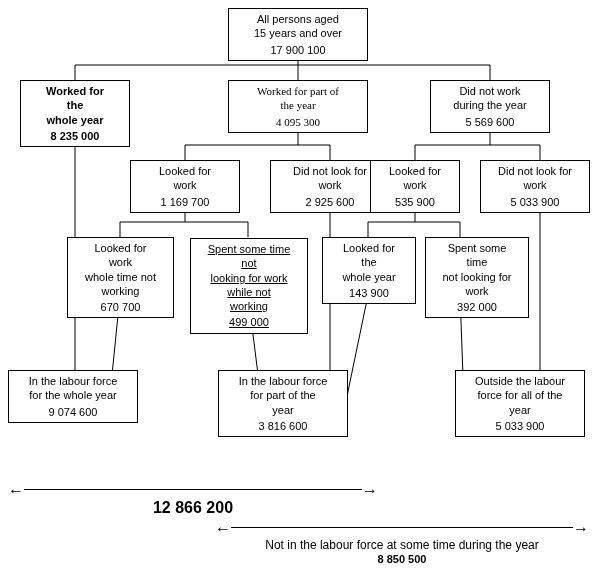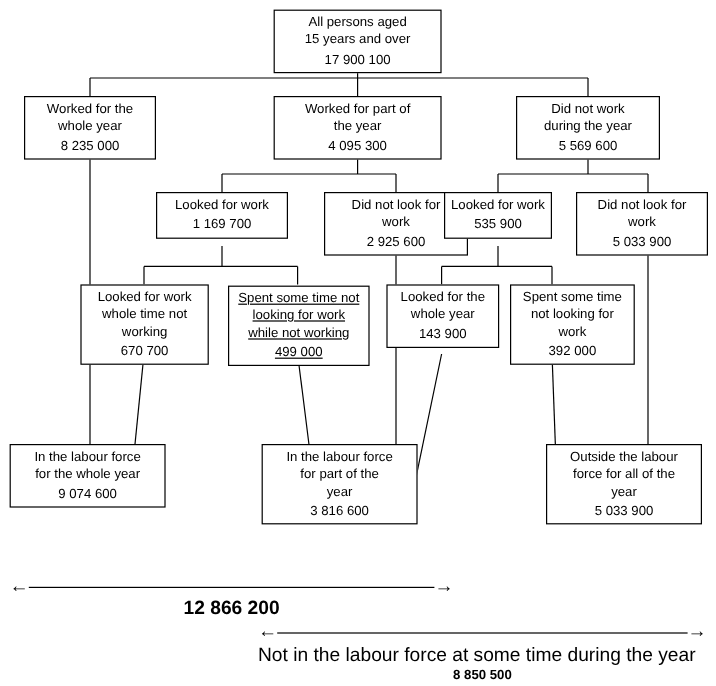--- a/index.html
+++ b/index.html
@@ -14,21 +14,21 @@
     }
     .diagram {
       position: relative;
       width: 597px;
       height: 572px;
     }
     .box {
       position: absolute;
       border: 1px solid #000;
       text-align: center;
-      padding: 3px 4px;
+      padding: 3px 16px;
       background: #fff;
       line-height: 1.3;
     }
     .box .value {
       display: block;
       margin-top: 2px;
     }
     svg.lines {
       position: absolute;
       top: 0; left: 0;
@@ -102,26 +102,26 @@
     <line x1="460" y1="295" x2="465" y2="430"></line>
     <line x1="465" y1="430" x2="505" y2="430"></line>
   </svg>
 
   <div class="box" style="left:228px; top:8px; width:140px;">
     <span style="white-space:pre-line;">All persons aged
 15 years and over</span>
     <span class="value">17 900 100</span>
   </div>
 
-  <div class="box" style="left:20px; top:80px; width:110px;">
+  <div class="box" style="left:20px; top:80px; width:110px;font-weight:bold;">
     <span>Worked for the<br>whole year</span>
     <span class="value">8 235 000</span>
   </div>
 
-  <div class="box" style="left:228px; top:80px; width:140px;">
+  <div class="box" style="left:228px; top:80px; width:140px;font-family:Liberation Serif, serif;">
     <span>Worked for part of<br>the year</span>
     <span class="value">4 095 300</span>
   </div>
 
   <div class="box" style="left:430px; top:80px; width:120px;">
     <span>Did not work<br>during the year</span>
     <span class="value">5 569 600</span>
   </div>
 
   <div class="box" style="left:130px; top:160px; width:110px;">
@@ -189,21 +189,21 @@
       <span>12 866 200</span>
     </div>
   </div>
 
   <div style="position:absolute; left:215px; top:518px; width:374px;">
     <div style="display:flex; align-items:center; width:100%;">
       <span style="font-size:16px;">←</span>
       <div style="flex:1; border-top:1px solid #000;"></div>
       <span style="font-size:16px;">→</span>
     </div>
-    <div style="text-align:left; font-size:16px; margin-top:2px;">
+    <div style="text-align:center; font-size:12px; margin-top:2px;">
       <span>Not in the labour force at some time during the year</span>
     </div>
     <div style="text-align:center; font-size:11px; font-weight:bold; margin-top:1px;">
       <span>8 850 500</span>
     </div>
   </div>
 
 </div>
 
 </body></html>

